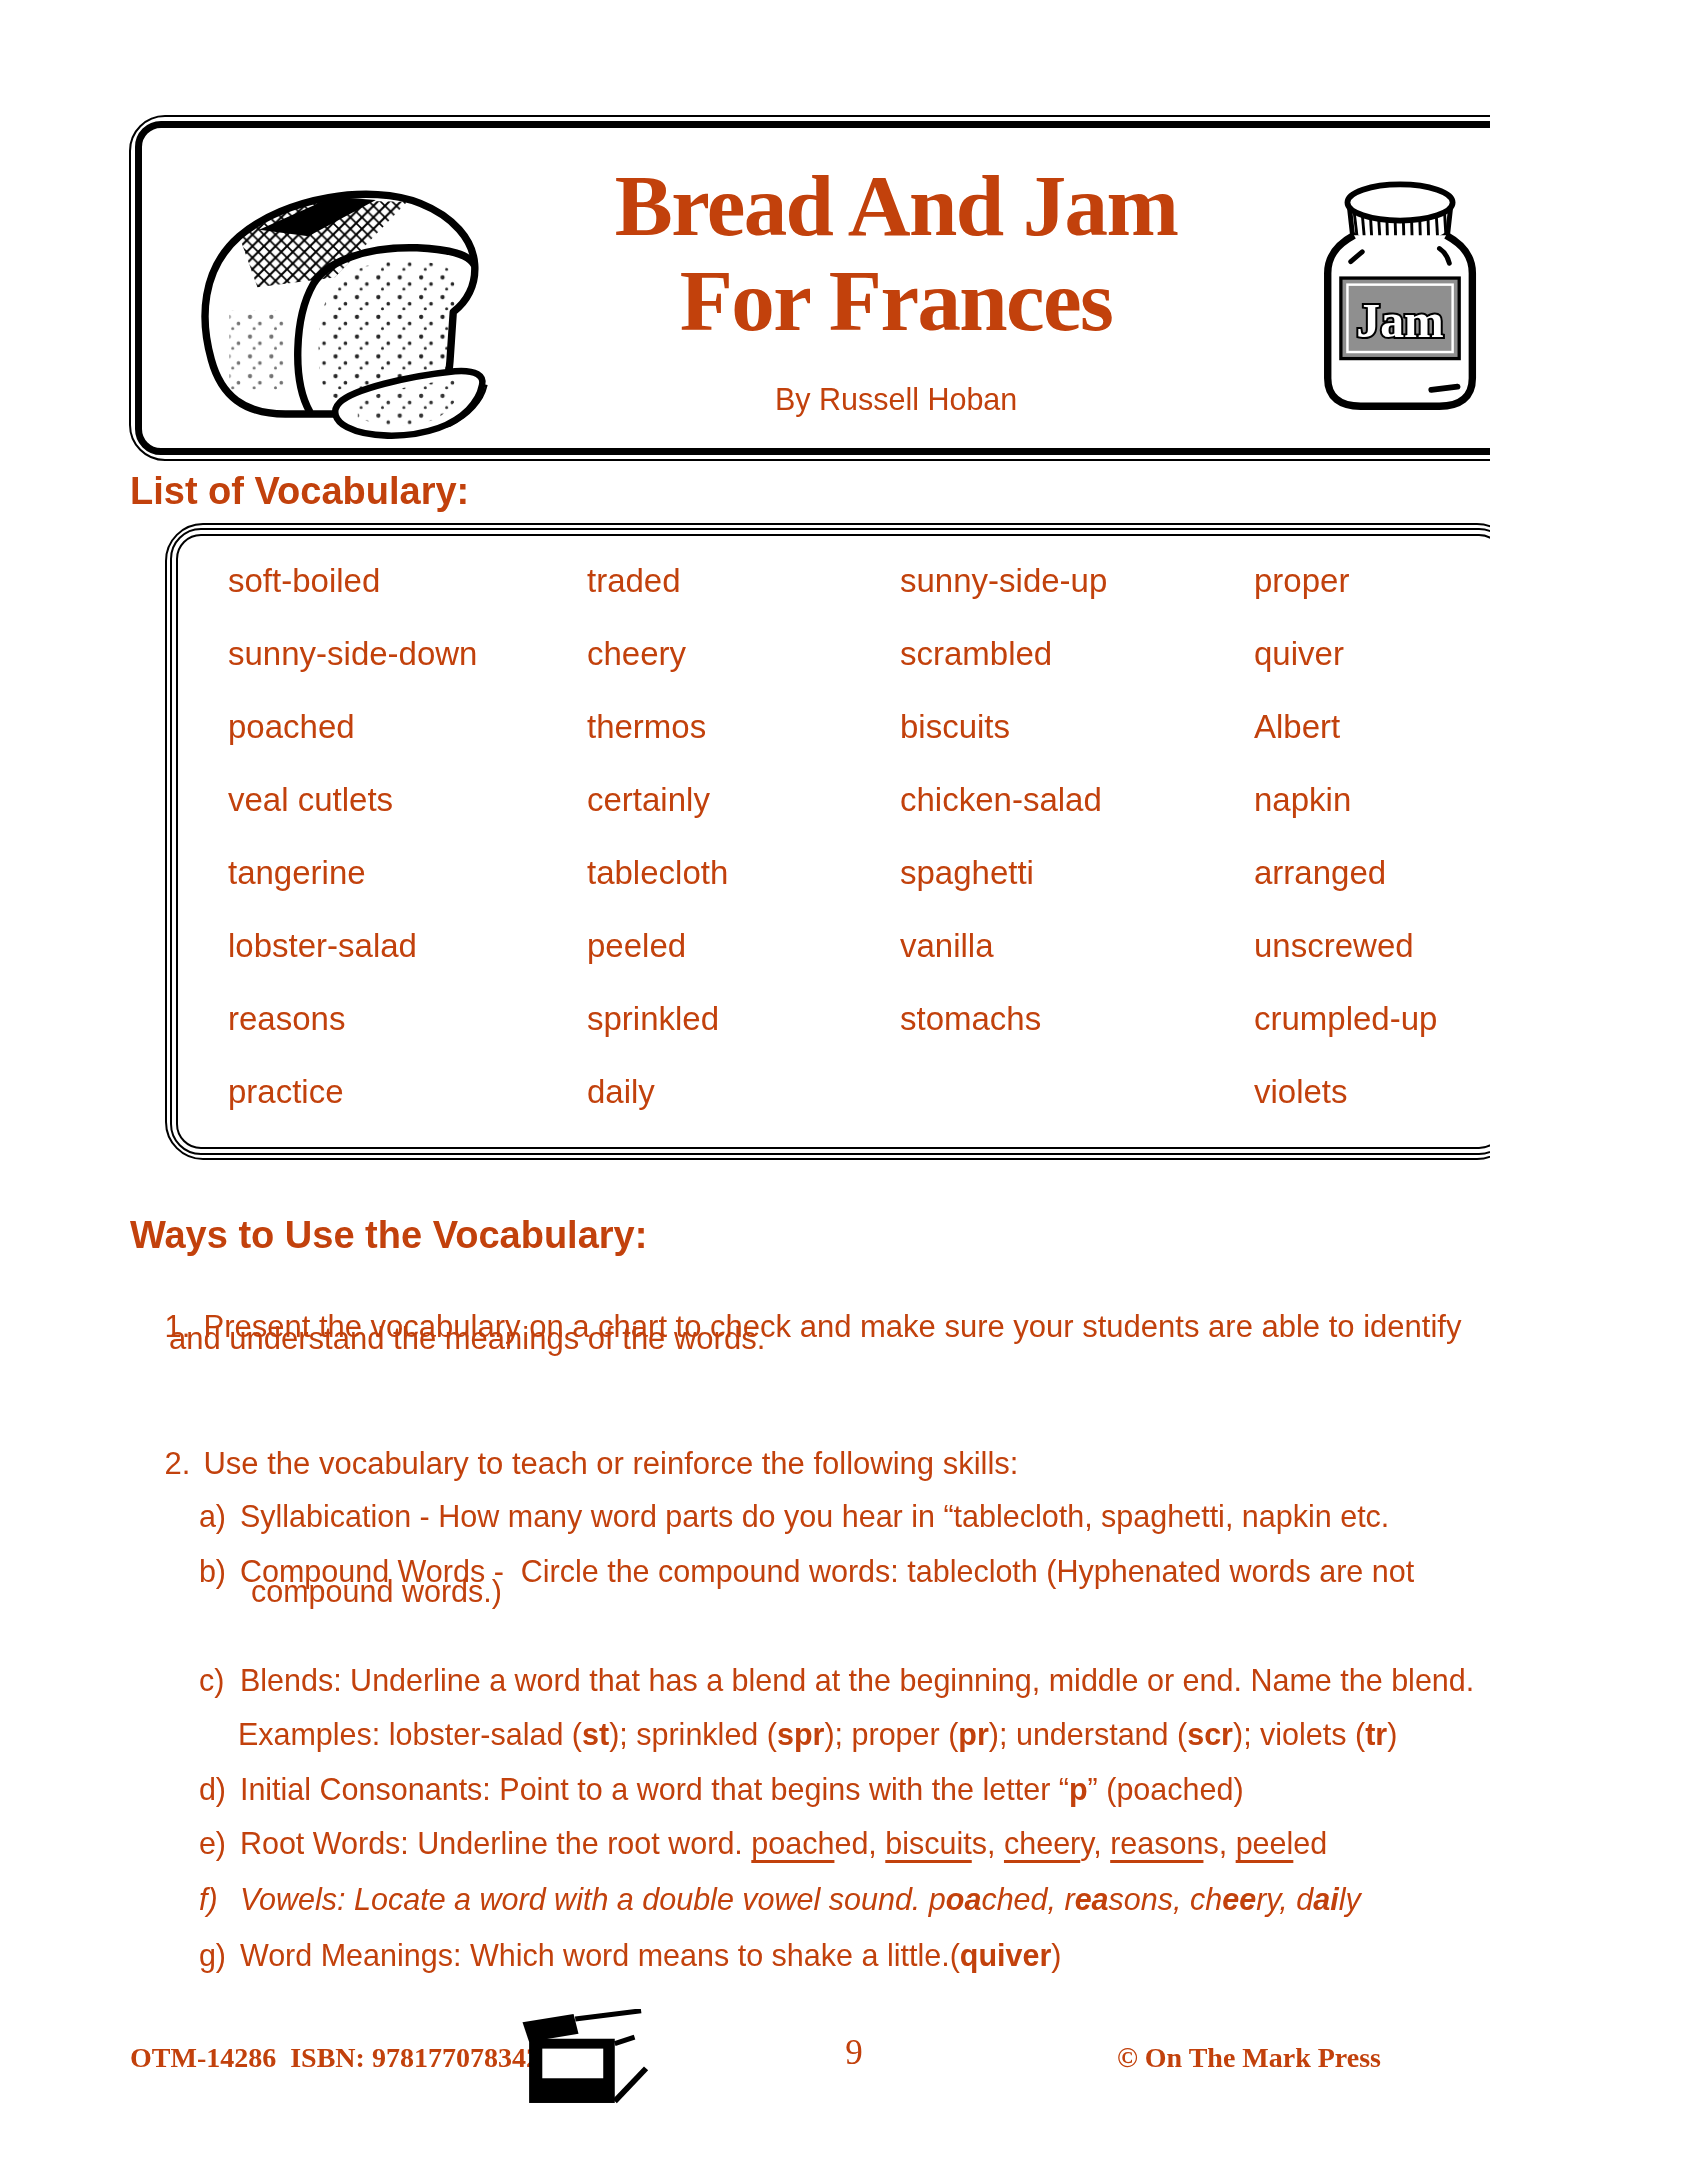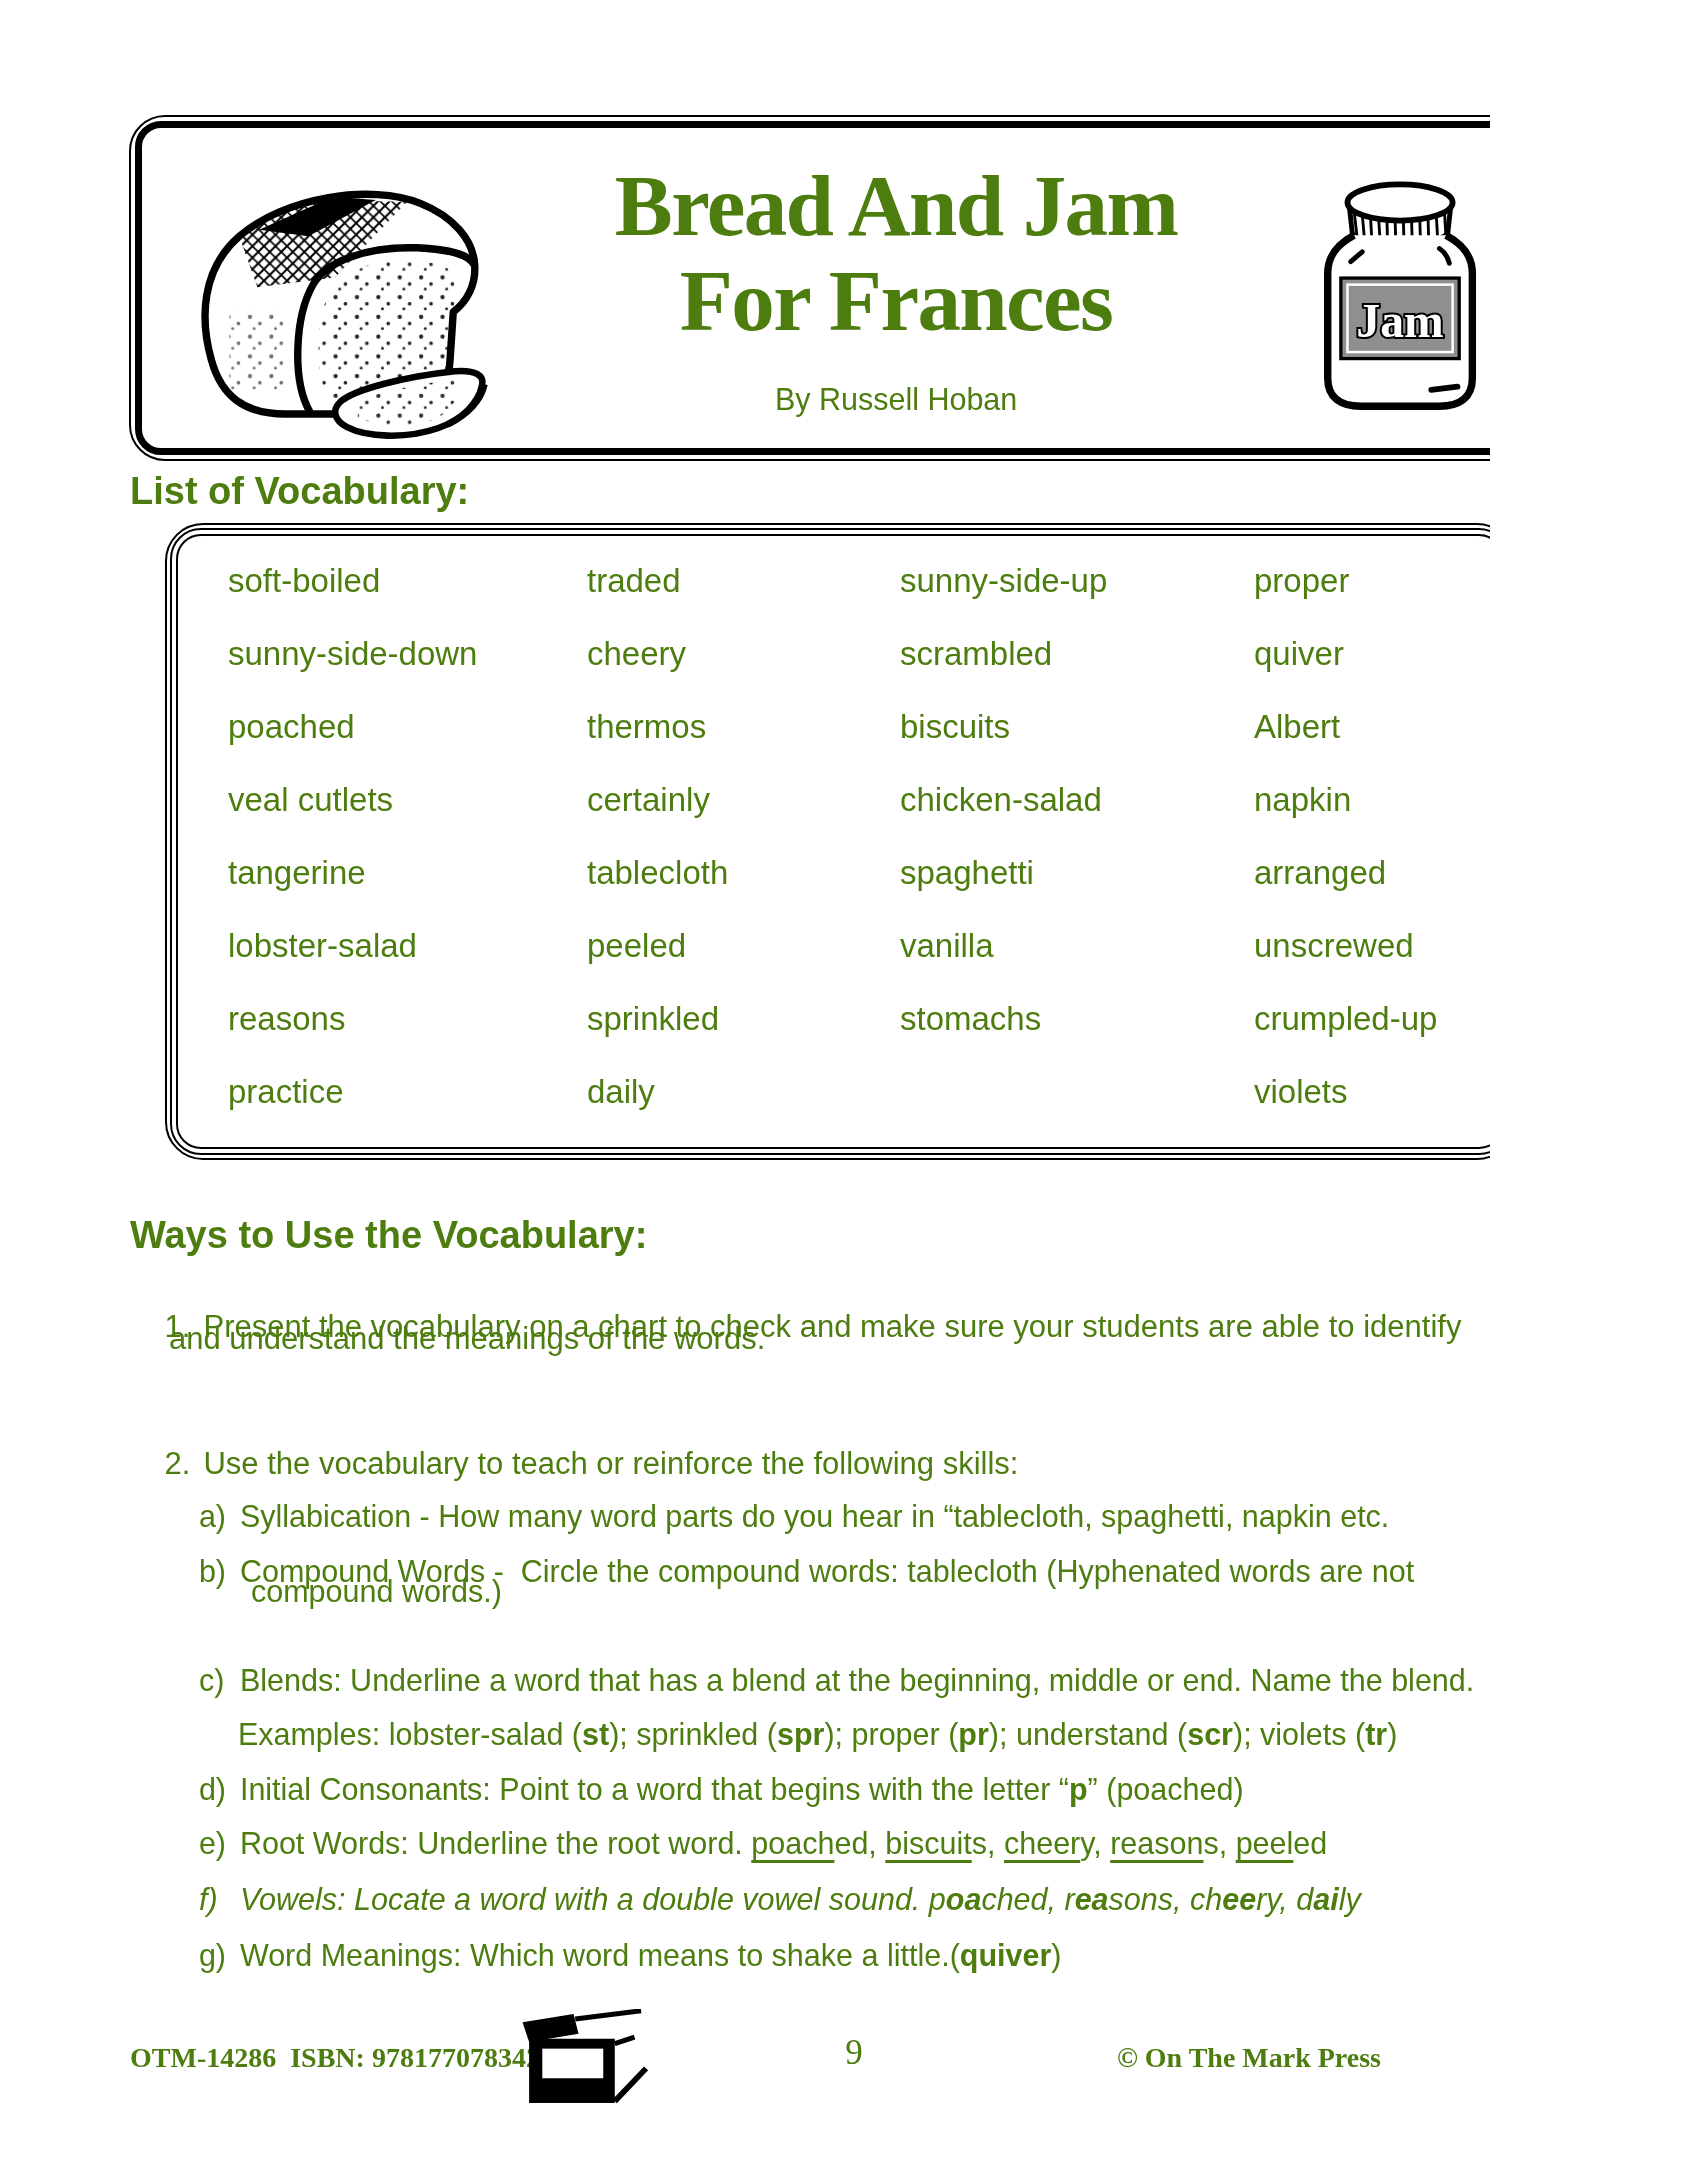--- a/index.html
+++ b/index.html
@@ -1,16 +1,16 @@
 <!DOCTYPE html>
 <html style="font-size:13px"><head>
 <meta charset="utf-8">
 <style>
   html,body{margin:0;padding:0;background:#fff;}
-  .page{position:relative;width:1490px;height:2183px;background:#ffffff;color:#4d7c0f;
+  .page{position:relative;width:1490px;height:2183px;background:#ffffff;color:#c2410c;
         font-family:"Liberation Sans",sans-serif;overflow:hidden;}
 
   
   .hbox{position:absolute;left:129px;top:115px;width:1421px;height:346px;
         border:2.5px solid #000;border-radius:36px;padding:4.1px;box-sizing:border-box;}
   .hbox-inner{border:7.4px solid #000;border-radius:26px;width:100%;height:100%;
         box-sizing:border-box;position:relative;}
   .bread{position:absolute;left:18px;top:26px;}
   .jam{position:absolute;right:40px;top:43px;}
   .title{position:absolute;left:346px;top:31px;width:816px;text-align:center;

